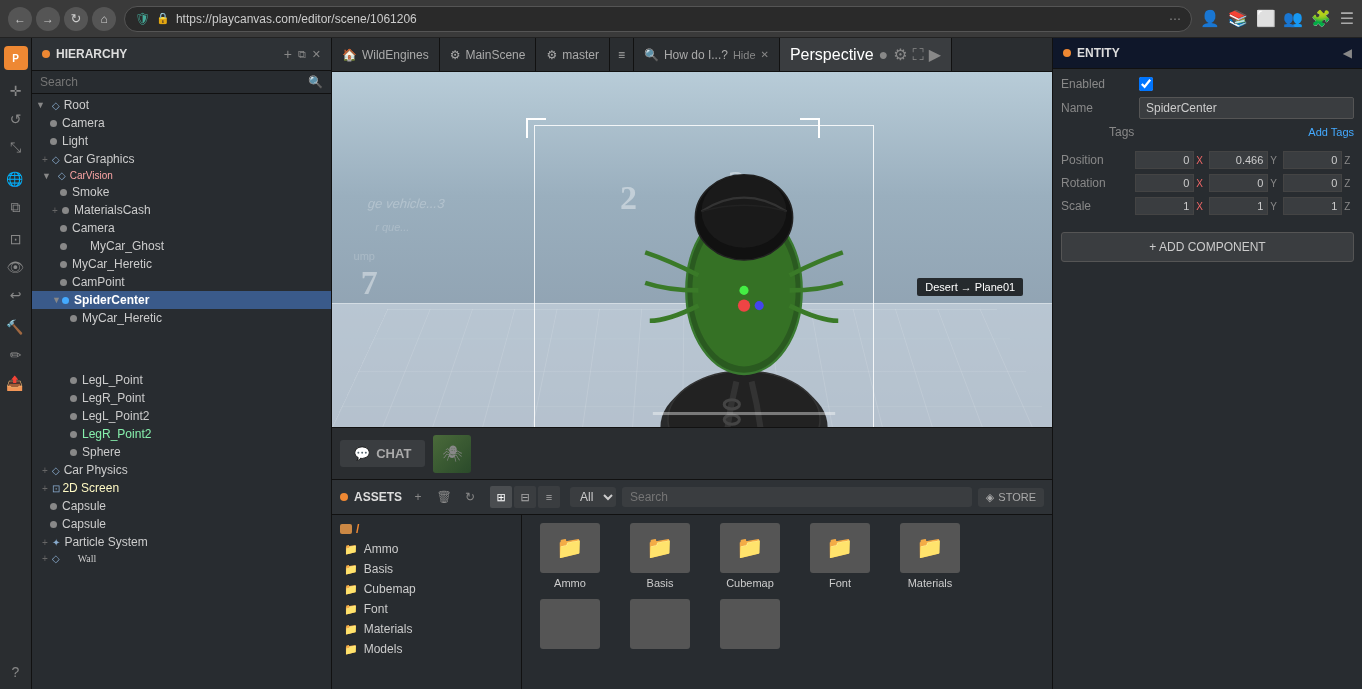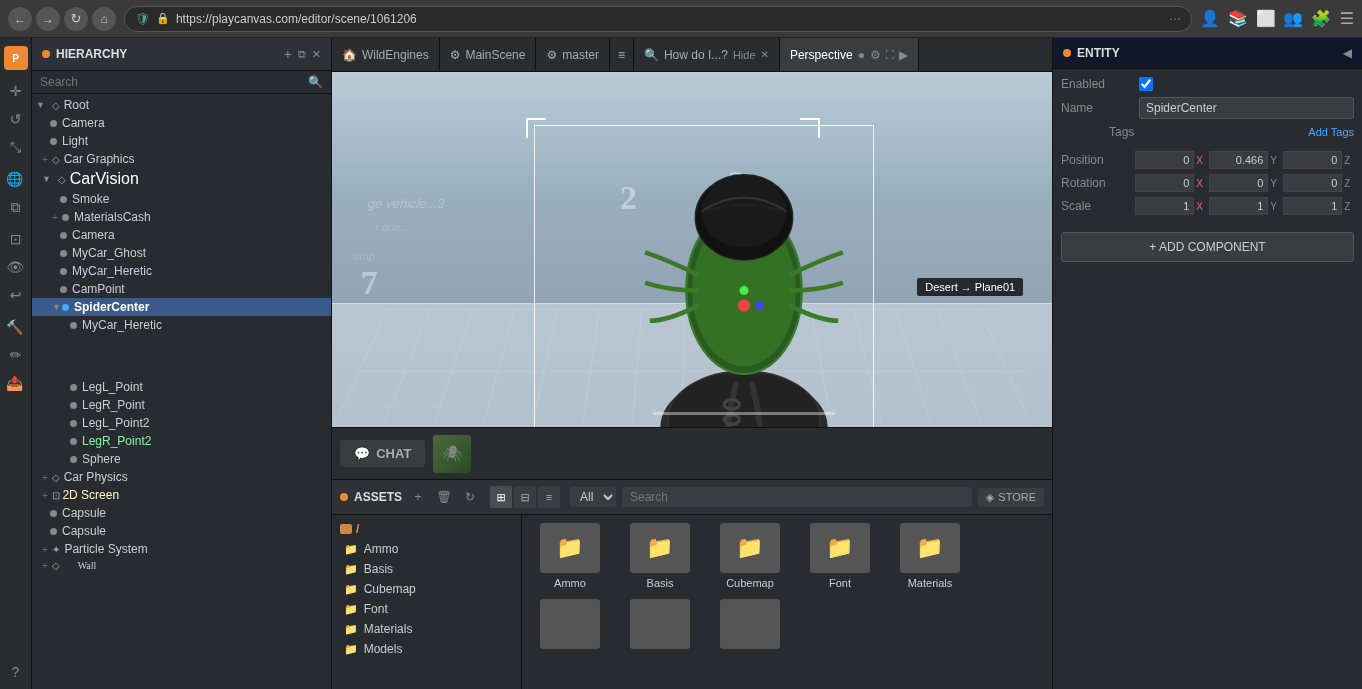--- a/index.html
+++ b/index.html
@@ -91,40 +91,40 @@
 
       <div style="display:flex;align-items:center;padding:2px 4px;cursor:pointer;gap:2px;padding-left:10px;">
         <span style="color:#666;font-size:10px;width:8px;">+</span>
         <span style="color:#88aacc;font-size:10px;">◇</span>
         <span style="color:#ccc;font-size:12px;margin-left:2px;">Car Graphics</span>
       </div>
 
       <div style="display:flex;align-items:center;padding:2px 4px;cursor:pointer;gap:2px;padding-left:10px;">
         <span style="width:14px;color:#888;font-size:9px;">▼</span>
         <span style="color:#88aacc;font-size:10px;">◇</span>
-        <span style="color:#ffffff;font-size:16px;margin-left:2px;">CarVision</span>
+        <span style="color:#fca5a5;font-size:10px;margin-left:2px;">CarVision</span>
       </div>
 
       <div style="display:flex;align-items:center;padding:2px 4px;cursor:pointer;gap:2px;padding-left:28px;">
         <span style="width:7px;height:7px;border-radius:50%;background:#888;display:inline-block;flex-shrink:0;"></span>
         <span style="color:#ccc;font-size:12px;margin-left:3px;">Smoke</span>
       </div>
 
       <div style="display:flex;align-items:center;padding:2px 4px;cursor:pointer;gap:2px;padding-left:20px;">
         <span style="color:#666;font-size:10px;width:8px;">+</span>
         <span style="width:7px;height:7px;border-radius:50%;background:#888;display:inline-block;flex-shrink:0;"></span>
         <span style="color:#ccc;font-size:12px;margin-left:3px;">MaterialsCash</span>
       </div>
 
       <div style="display:flex;align-items:center;padding:2px 4px;cursor:pointer;gap:2px;padding-left:28px;">
         <span style="width:7px;height:7px;border-radius:50%;background:#888;display:inline-block;flex-shrink:0;"></span>
         <span style="color:#ccc;font-size:12px;margin-left:3px;">Camera</span>
       </div>
 
-      <div style="display:flex;align-items:center;padding:2px 4px;cursor:pointer;gap:2px;padding-left:28px;text-align:right;">
+      <div style="display:flex;align-items:center;padding:2px 4px;cursor:pointer;gap:20px;padding-left:28px;text-align:right;">
         <span style="width:7px;height:7px;border-radius:50%;background:#888;display:inline-block;flex-shrink:0;"></span>
         <span style="color:#ccc;font-size:12px;margin-left:3px;">MyCar_Ghost</span>
       </div>
 
       <div style="display:flex;align-items:center;padding:2px 4px;cursor:pointer;gap:2px;padding-left:28px;">
         <span style="width:7px;height:7px;border-radius:50%;background:#888;display:inline-block;flex-shrink:0;"></span>
         <span style="color:#ccc;font-size:12px;margin-left:3px;">MyCar_Heretic</span>
       </div>
 
       <div style="display:flex;align-items:center;padding:2px 4px;cursor:pointer;gap:2px;padding-left:28px;">
@@ -219,21 +219,21 @@
         <span>⚙</span>
         <span>master</span>
       </div>
       <div style="padding:0 8px;height:34px;display:flex;align-items:center;font-size:12px;color:#aaa;cursor:pointer;border-right:1px solid #111;">≡</div>
       <div style="padding:0 10px;height:34px;display:flex;align-items:center;gap:5px;font-size:12px;color:#aaa;cursor:pointer;border-right:1px solid #111;">
         <span>🔍</span>
         <span>How do I...?</span>
         <span style="color:#888;font-size:11px;">Hide</span>
         <span style="color:#888;font-size:10px;cursor:pointer;">✕</span>
       </div>
-      <div style="padding:0 10px;height:34px;display:flex;align-items:center;gap:5px;font-size:12px;color:#fff;cursor:pointer;border-right:1px solid #111;background:#3a3d40;">
+      <div style="padding:0 10px;height:34px;display:flex;align-items:center;gap:5px;font-size:16px;color:#fff;cursor:pointer;border-right:1px solid #111;background:#3a3d40;">
         <span>Perspective</span>
         <span style="color:#888;">●</span>
         <span style="cursor:pointer;color:#888;">⚙</span>
         <span style="cursor:pointer;color:#888;">⛶</span>
         <span style="cursor:pointer;color:#888;">▶</span>
       </div>
     </div>
 
     <div style="flex:1;position:relative;overflow:hidden;background:#9ab0c4;min-height:0;">
       <div style="position:absolute;inset:0;background:linear-gradient(180deg,#b8ccd8 0%,#9aafbe 35%,#8898a8 100%);"></div>

